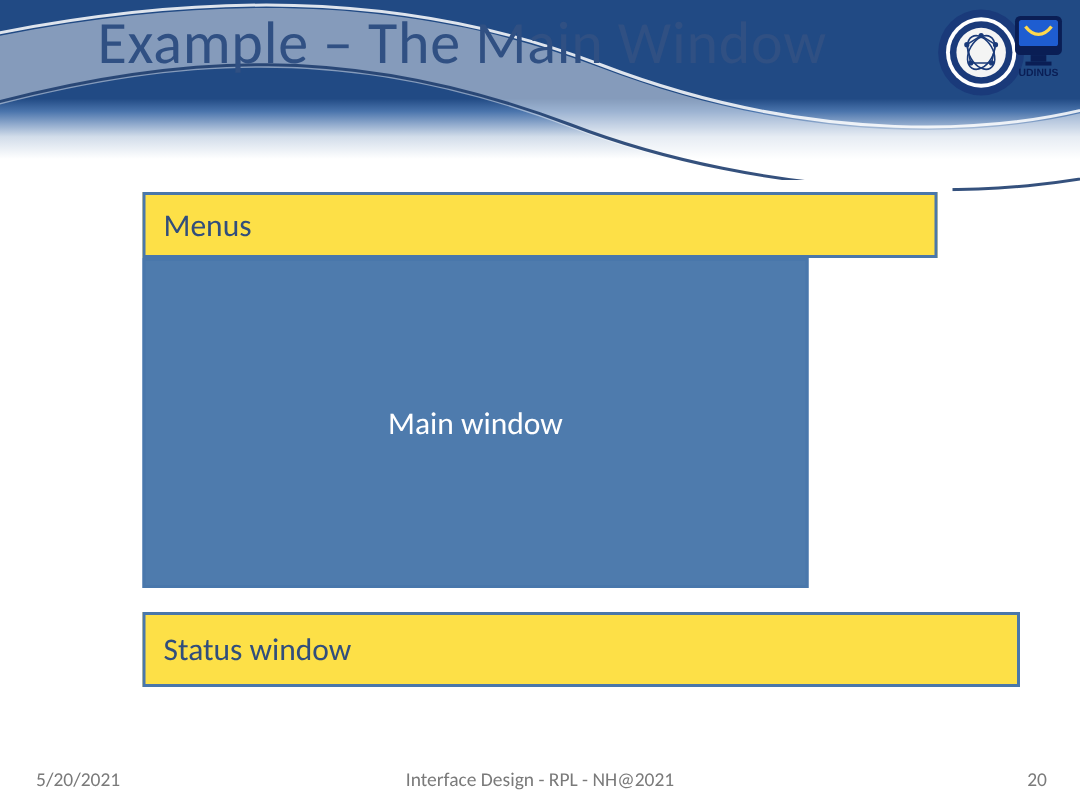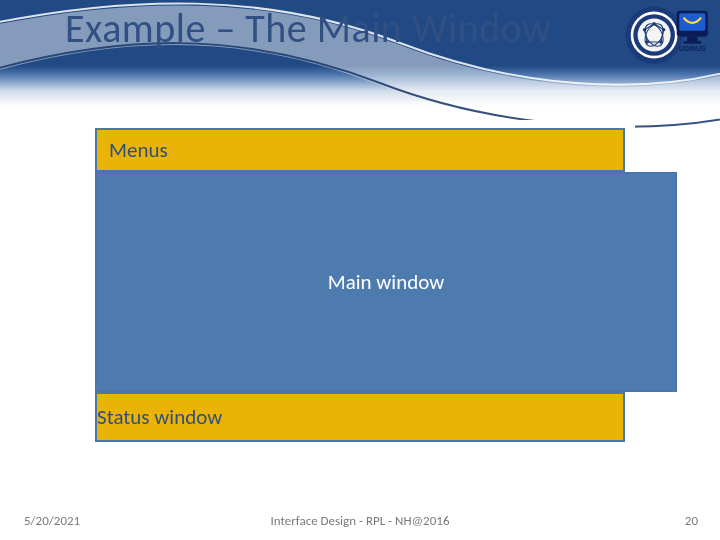--- a/index.html
+++ b/index.html
@@ -29,35 +29,35 @@
   .logo-wrap {
     position: absolute; right: 8px; top: 2px; width: 88px; height: 66px; z-index: 4;
   }
   .logo-wrap svg { width: 100%; height: 100%; }
 
   
   .diagram {
     position: absolute; left: 85px; top: 120px; width: 550px; height: 330px;
     background: #fff; z-index: 2;
   }
-  .dcell { border: 2px solid #4977ab; background: #eab308; font-family: Calibri, "Segoe UI", Arial, sans-serif; }
+  .dcell { border: 2px solid #4977ab; background: #fde047; font-family: Calibri, "Segoe UI", Arial, sans-serif; }
   .menus {
     position: absolute; left: 10px; top: 8px; width: 530px; height: 44px;
     display: flex; align-items: center; padding-left: 12px;
     color: #314e7c; font-size: 21px;
   }
   .mainwin {
-    position: absolute; left: 10px; top: 52px; width: 582px; height: 220px;
+    position: absolute; left: 10px; top: 52px; width: 444px; height: 220px;
     background: #4e7bad; border: 2px solid #4977ab;
     display: flex; align-items: center; justify-content: center;
     color: #fff; font-size: 21px;
   }
   .status {
-    position: absolute; left: 10px; top: 272px; width: 530px; height: 50px;
-    display: flex; align-items: center; 
+    position: absolute; left: 10px; top: 288px; width: 585px; height: 50px;
+    display: flex; align-items: center; padding-left: 12px;
     color: #314e7c; font-size: 21px;
   }
 
   
   .footer {
     position: absolute; left: 0; bottom: 0; width: 720px; height: 36px;
     display: flex; align-items: center; justify-content: space-between;
     padding: 0 22px 4px 24px; font-size: 13px; color: #7a7a7a;
     font-family: Calibri, Arial, sans-serif;
     z-index: 2;
@@ -116,17 +116,17 @@
     <div class="mainwin">
       <span>Main window</span>
     </div>
     <div class="dcell status">
       <span>Status window</span>
     </div>
   </div>
 
   <div class="footer">
     <span class="left">5/20/2021</span>
-    <span class="mid">Interface Design - RPL - NH@2016</span>
+    <span class="mid">Interface Design - RPL - NH@2021</span>
     <span class="right">20</span>
   </div>
 
 </div>
 
 </body></html>

